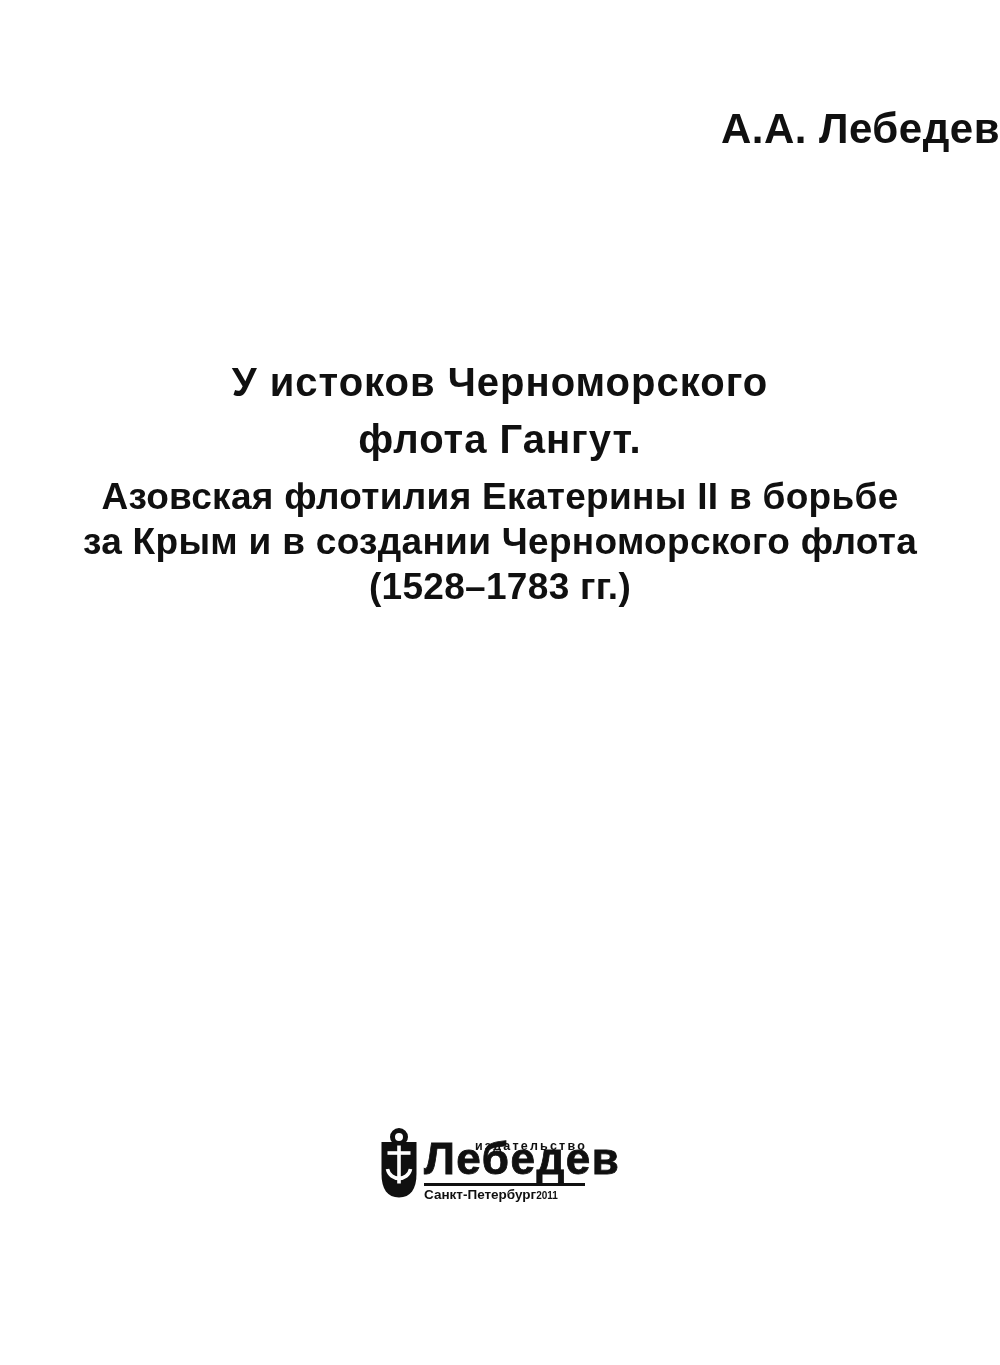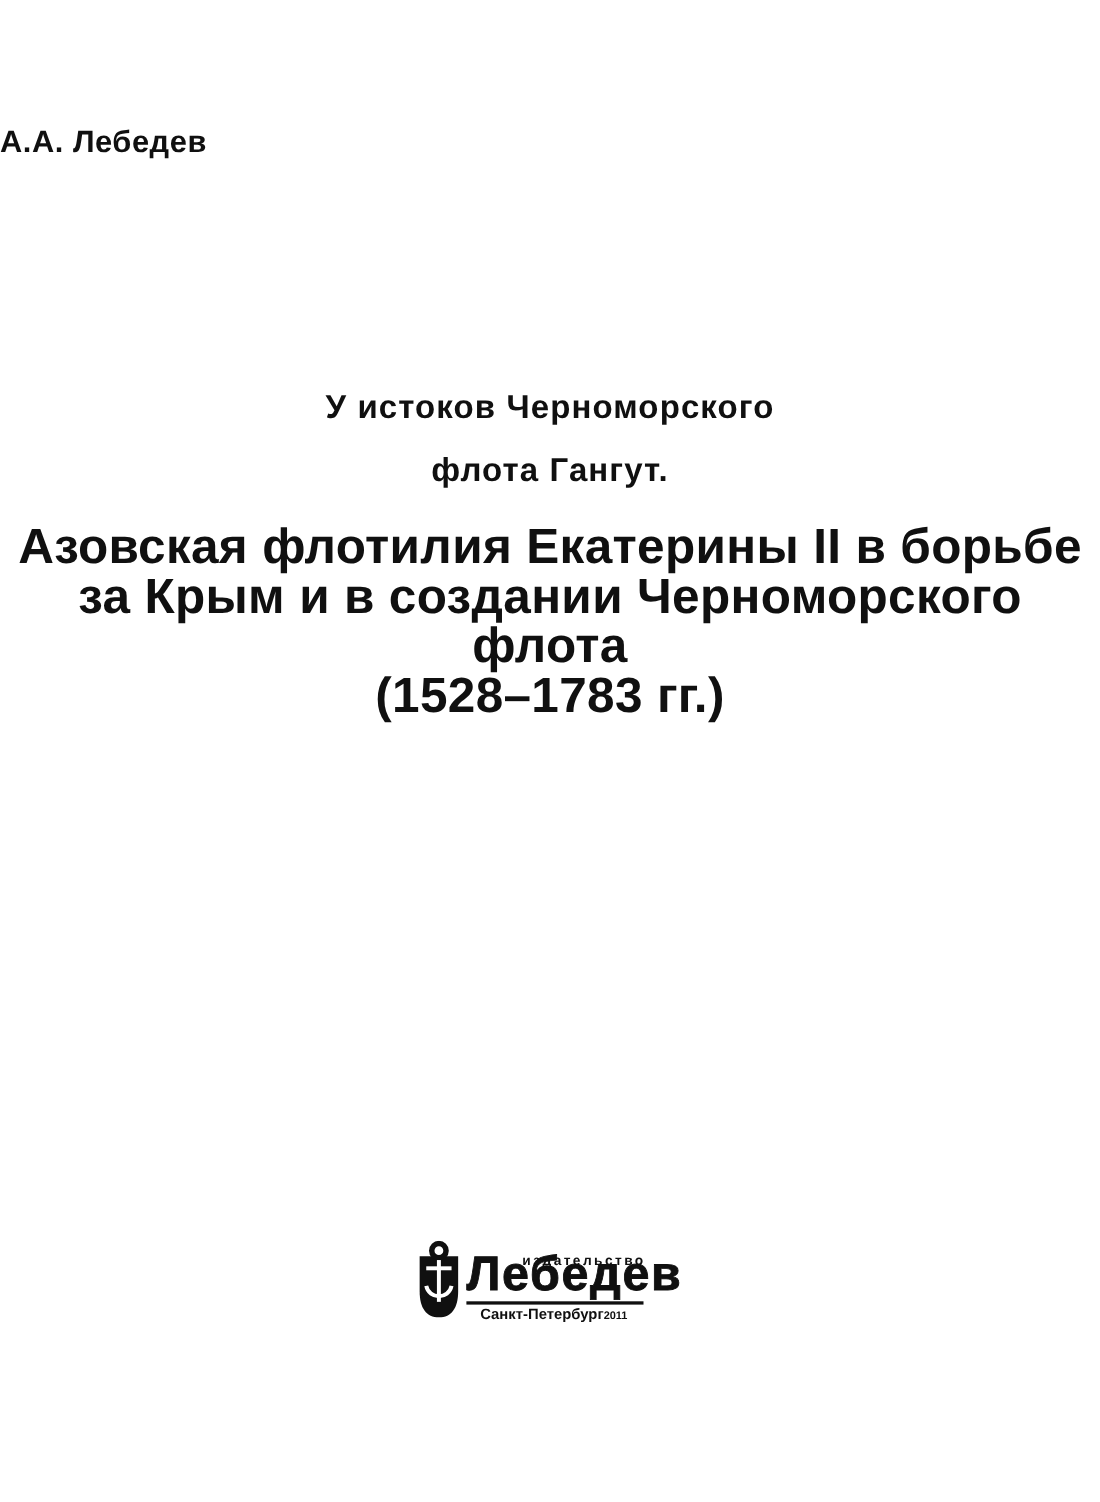--- a/index.html
+++ b/index.html
@@ -14,49 +14,49 @@
     background: #ffffff;
     font-family: "Liberation Sans", "DejaVu Sans", sans-serif;
     color: #101010;
     overflow: hidden;
   }
   .author {
     position: absolute;
     top: 112px;
     left: 0;
     right: 0;
-    text-align: left;
-    font-size: 28px;
+    text-align: right;
+    font-size: 42px;
     line-height: 34px;
     font-weight: bold;
     letter-spacing: 0.5px;
   }
   .title {
     position: absolute;
     top: 338px;
     left: 0;
     right: 0;
-    margin: 4px;
+    margin: 16px;
     text-align: center;
-    font-size: 30px;
+    font-size: 40px;
     line-height: 57px;
     font-weight: bold;
     letter-spacing: 1px;
   }
   .title .line,
   .subtitle .line {
     display: block;
   }
   .subtitle {
     position: absolute;
     top: 474px;
     left: 0;
     right: 0;
     text-align: center;
-    font-size: 45px;
+    font-size: 37px;
     line-height: 45px;
     font-weight: bold;
     letter-spacing: 0.3px;
   }
   .logo {
     position: absolute;
     top: 1126px;
     left: 380px;
     display: flex;
     align-items: flex-start;
@@ -102,21 +102,21 @@
     right: 0;
     height: 2.5px;
     background: #101010;
   }
   .logo-bottom {
     position: absolute;
     top: 47px;
     left: -1px;
     right: 2px;
     display: flex;
-    justify-content: center;
+    justify-content: flex-start;
     align-items: baseline;
     font-weight: bold;
     line-height: 16px;
     white-space: nowrap;
   }
   .city { font-size: 13.5px; }
   .year { font-size: 10px; }
 </style>
 </head>
 <body>

